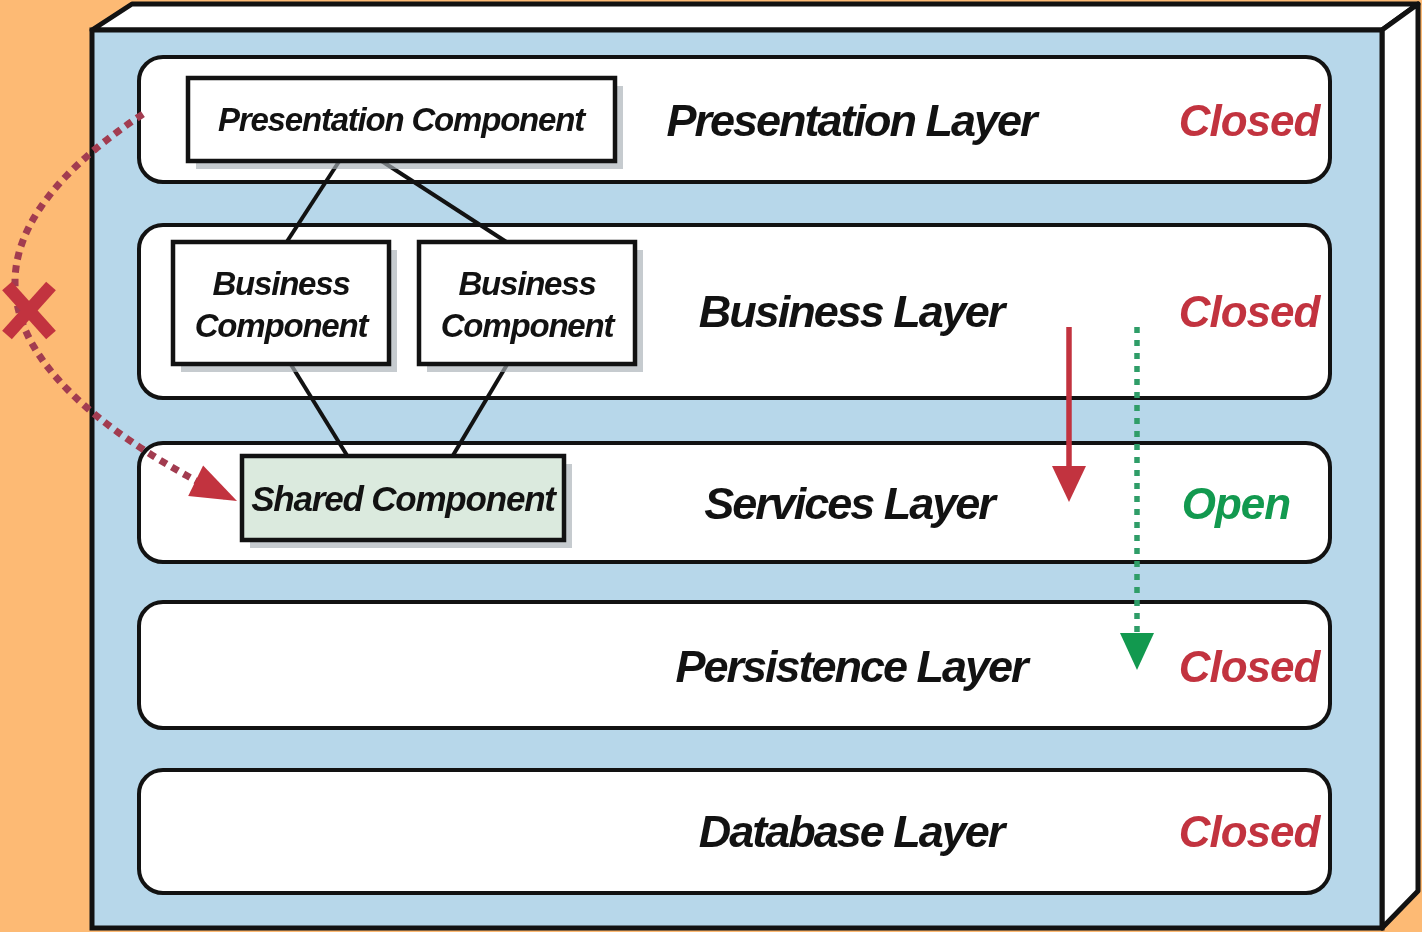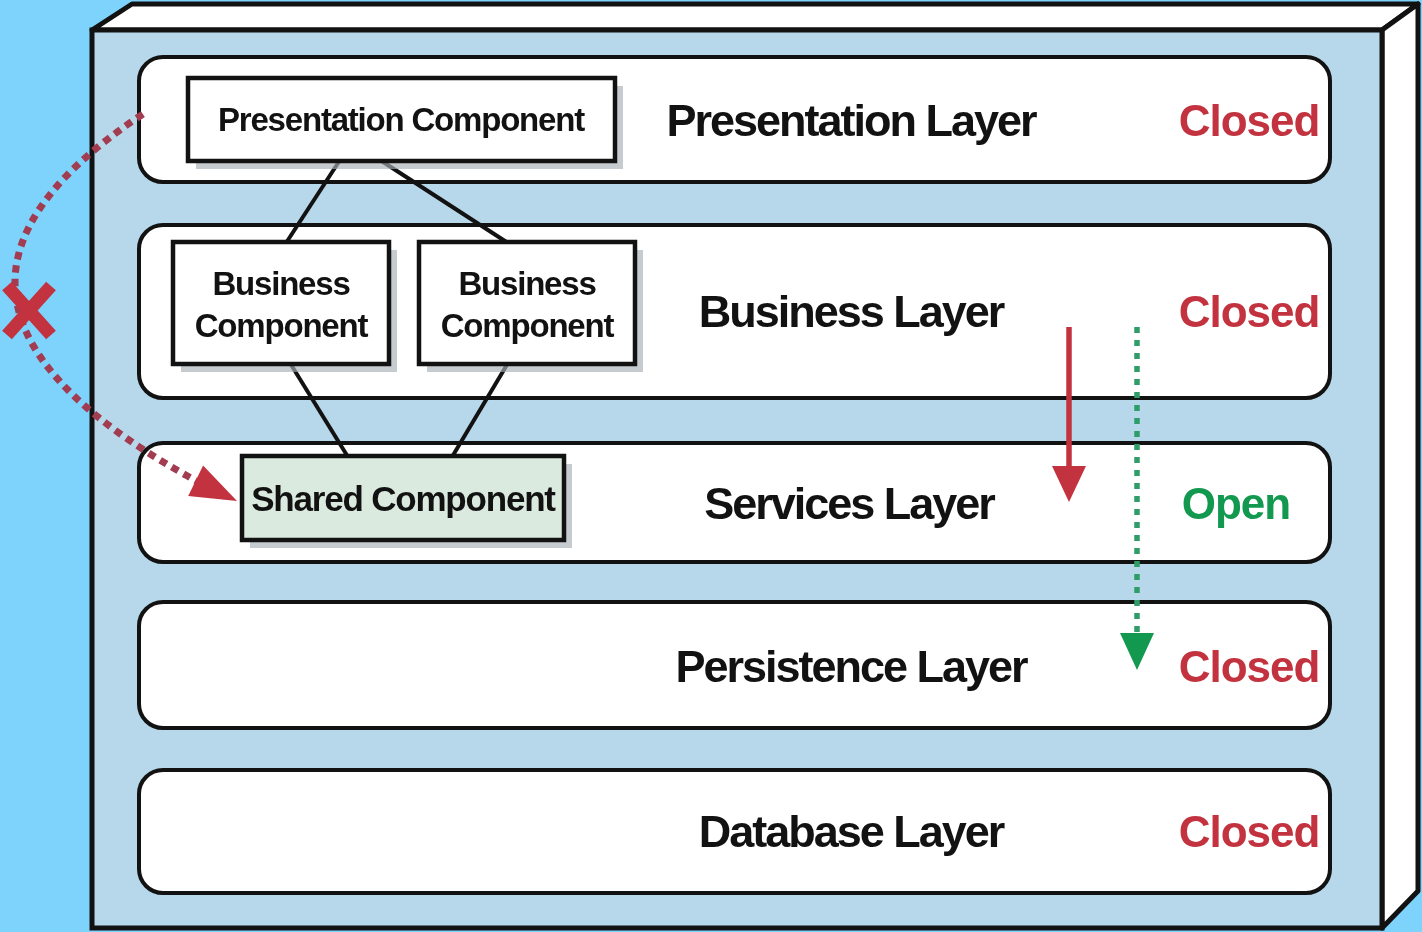--- a/index.html
+++ b/index.html
@@ -5,22 +5,23 @@
   html, body {
     margin: 0;
     padding: 0;
     background: #ffffff;
     font-family: "Liberation Sans", "DejaVu Sans", sans-serif;
   }
   .stage {
     position: relative;
     width: 1422px;
     height: 932px;
-    background: #7dd3fc;
+    background: #fdba74;
     overflow: hidden;
+    font-style: italic;
   }
   svg { display: block; }
   text { font-family: "Liberation Sans", "DejaVu Sans", sans-serif; }
   .layer-name {
     font-size: 45px;
     font-weight: 700;
     letter-spacing: -2px;
     fill: #121212;
   }
   .layer-status {

